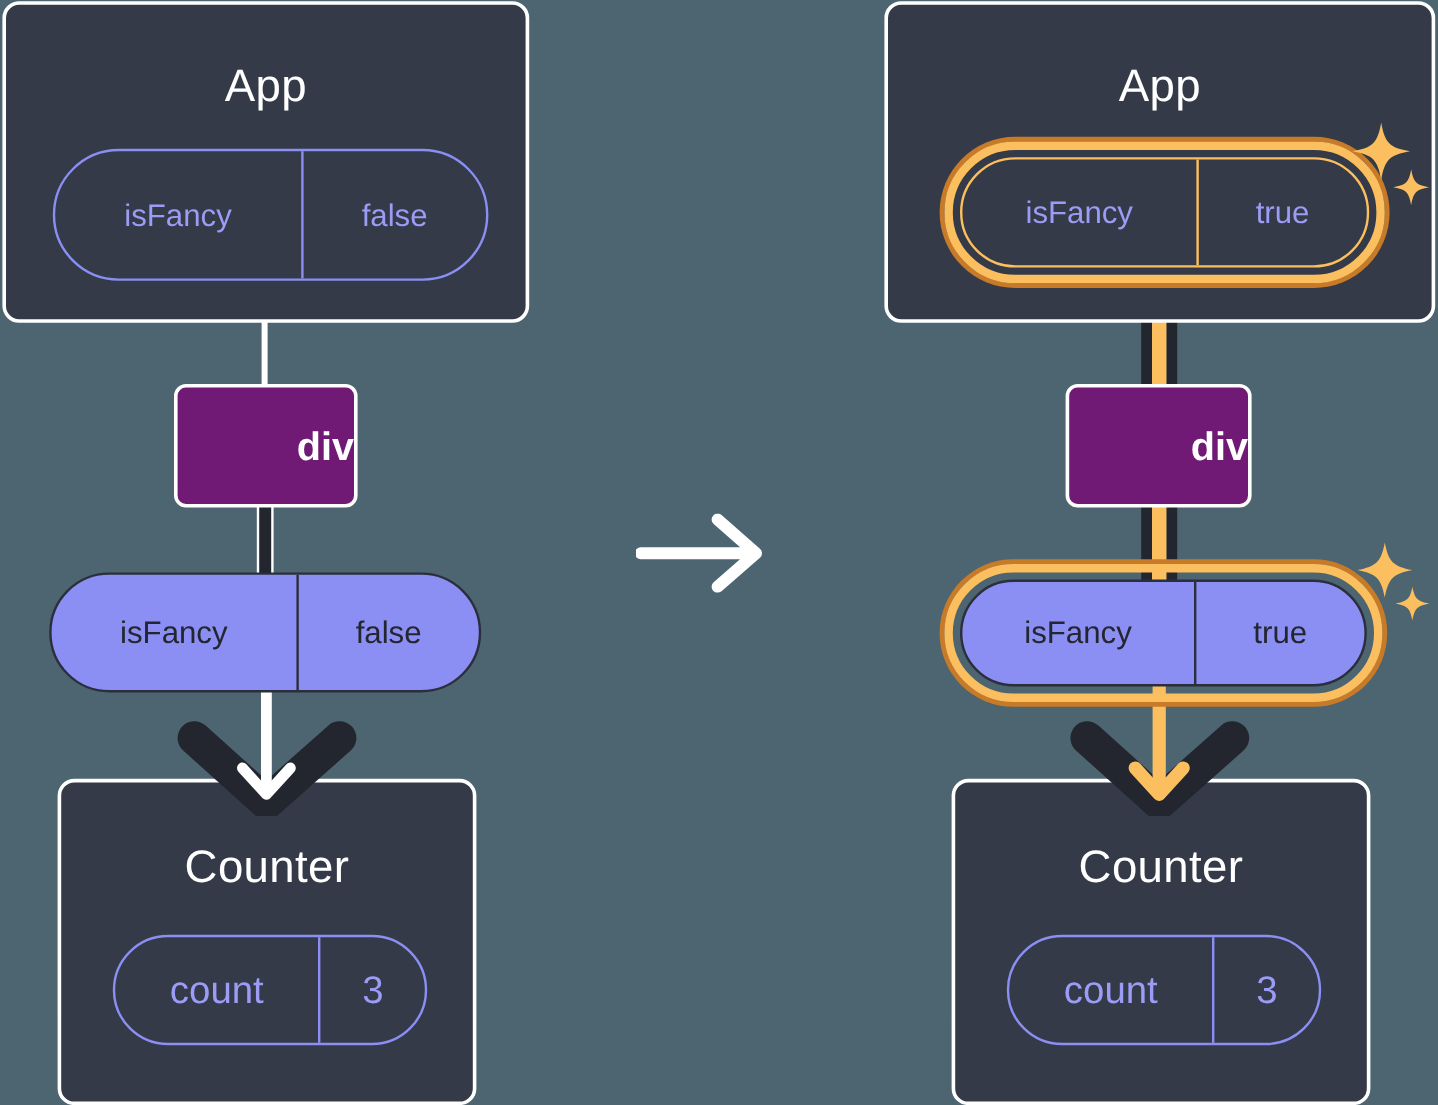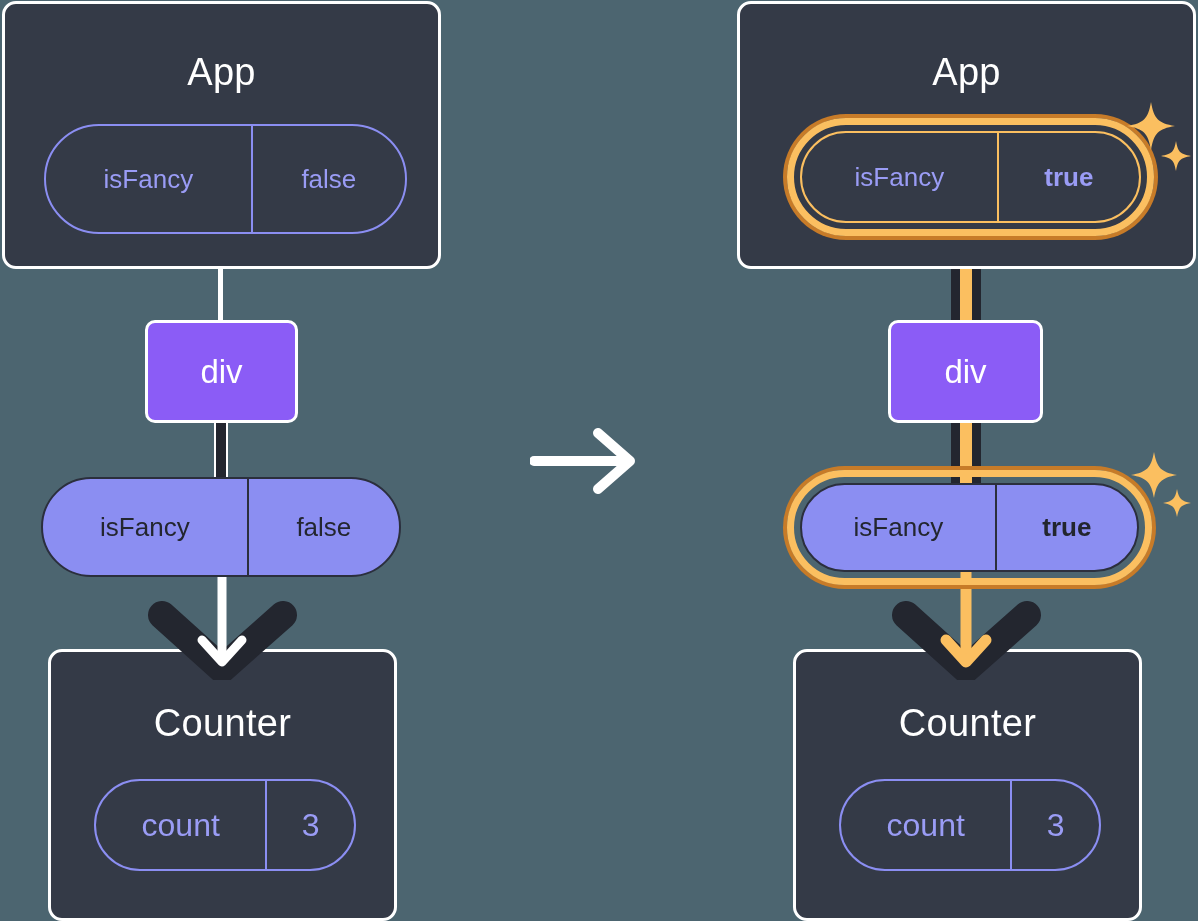--- a/index.html
+++ b/index.html
@@ -38,30 +38,30 @@
     left: 0; right: 0;
     text-align: center;
     color: #ffffff;
     font-size: 38px;
     letter-spacing: 0.3px;
   }
 
   
   .divbox {
     position: absolute;
-    background: #8b5cf6;
+    background: #701a75;
     border: 3px solid #ffffff;
     border-radius: 10px;
     box-sizing: border-box;
     display: flex;
     align-items: center;
-    justify-content: center;
+    justify-content: flex-end;
     color: #ffffff;
     font-size: 33px;
-    font-weight: normal;
+    font-weight: bold;
     z-index: 14;
   }
 
   
   .pill {
     position: absolute;
     box-sizing: border-box;
     display: flex;
     align-items: stretch;
     z-index: 16;
@@ -86,21 +86,21 @@
 
   
   .pill.filled {
     background: #8b8ef2;
     border-radius: 999px;
     border: 2px solid #2b2f3d;
   }
   .pill.filled .seg { color: #23262f; }
   .pill.filled .seg.value { border-left: 2px solid #2b2f3d; }
 
-  .pill .seg.value.bold { font-weight: bold; }
+  .pill .seg.value.bold { font-weight: normal; }
 
   
   .ring {
     position: absolute;
     border-radius: 999px;
     box-sizing: border-box;
     border: 7px solid #fbbf60;
     box-shadow: 0 0 0 4px #c77b28;
     z-index: 17;
     pointer-events: none;

